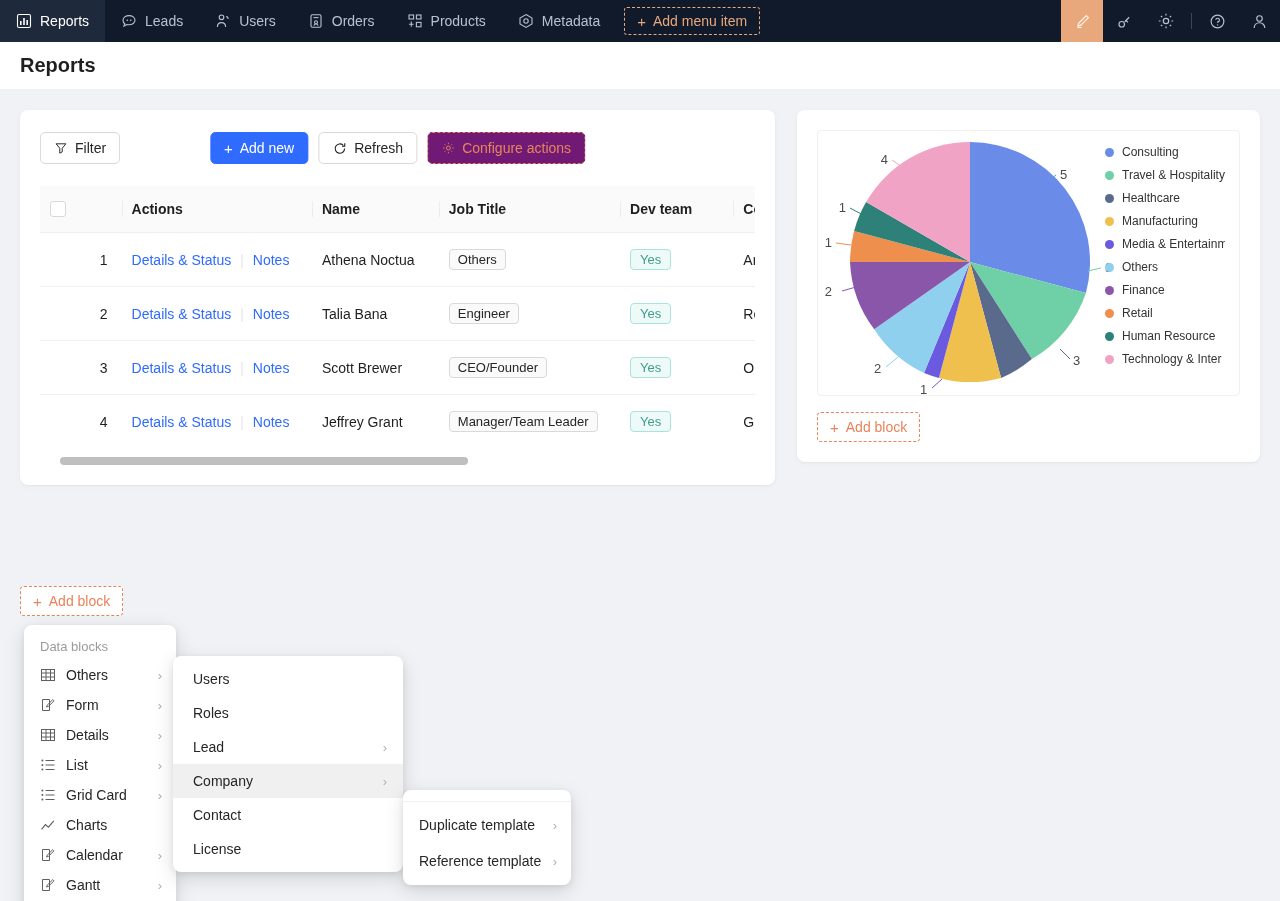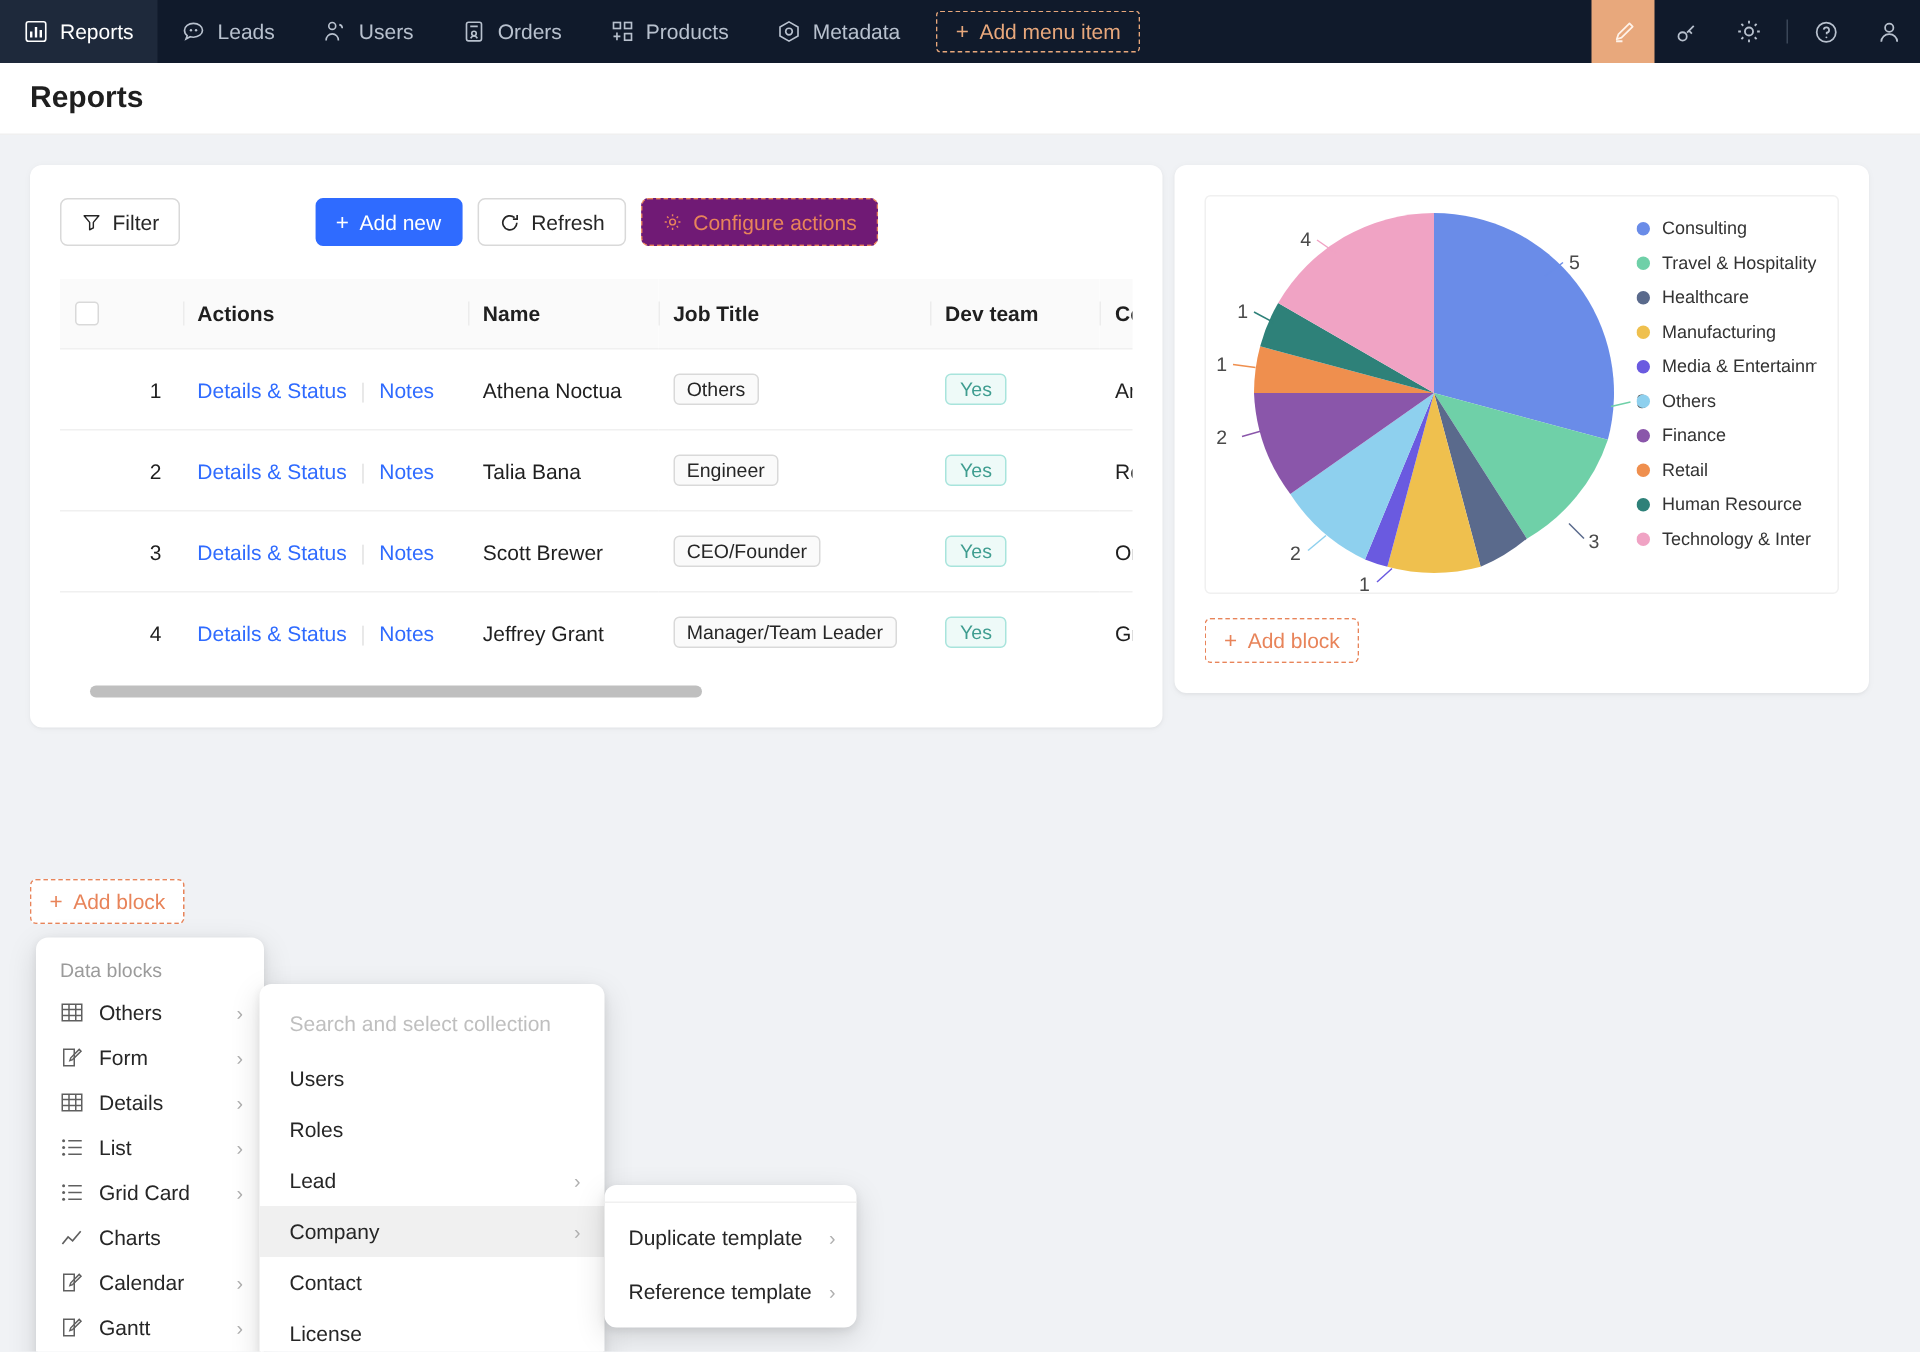--- a/index.html
+++ b/index.html
@@ -52,21 +52,21 @@
   
   .page-header {
     height: 48px; background: #ffffff;
     display: flex; align-items: center;
     padding: 0 20px; border-bottom: 1px solid #f0f0f0;
   }
   .page-title { font-size: 20px; font-weight: 700; color: #1f1f1f; }
 
   
   .main {
-    padding: 20px; display: flex; gap: 8px; align-items: flex-start;
+    padding: 20px; display: flex; gap: 22px; align-items: flex-start;
     position: relative;
   }
   .card {
     background: #fff; border-radius: 8px;
     box-shadow: 0 1px 2px rgba(0,0,0,0.04), 0 1px 6px rgba(0,0,0,0.03);
   }
   .left-col { width: 755px; }
   .right-col { width: 463px; }
 
   
@@ -591,21 +591,20 @@
       <div class="menu-row">
         
         
         
       </div>
 
     </div>
 
     
     <div class="popup menu2">
-      <div class="search-ph">Search and select collection</div>
       <div class="m2row">
         <span class="label">Users</span>
       </div>
       <div class="m2row">
         <span class="label">Roles</span>
       </div>
       <div class="m2row">
         <span class="label">Lead</span>
         <span class="caret">›</span>
       </div>

